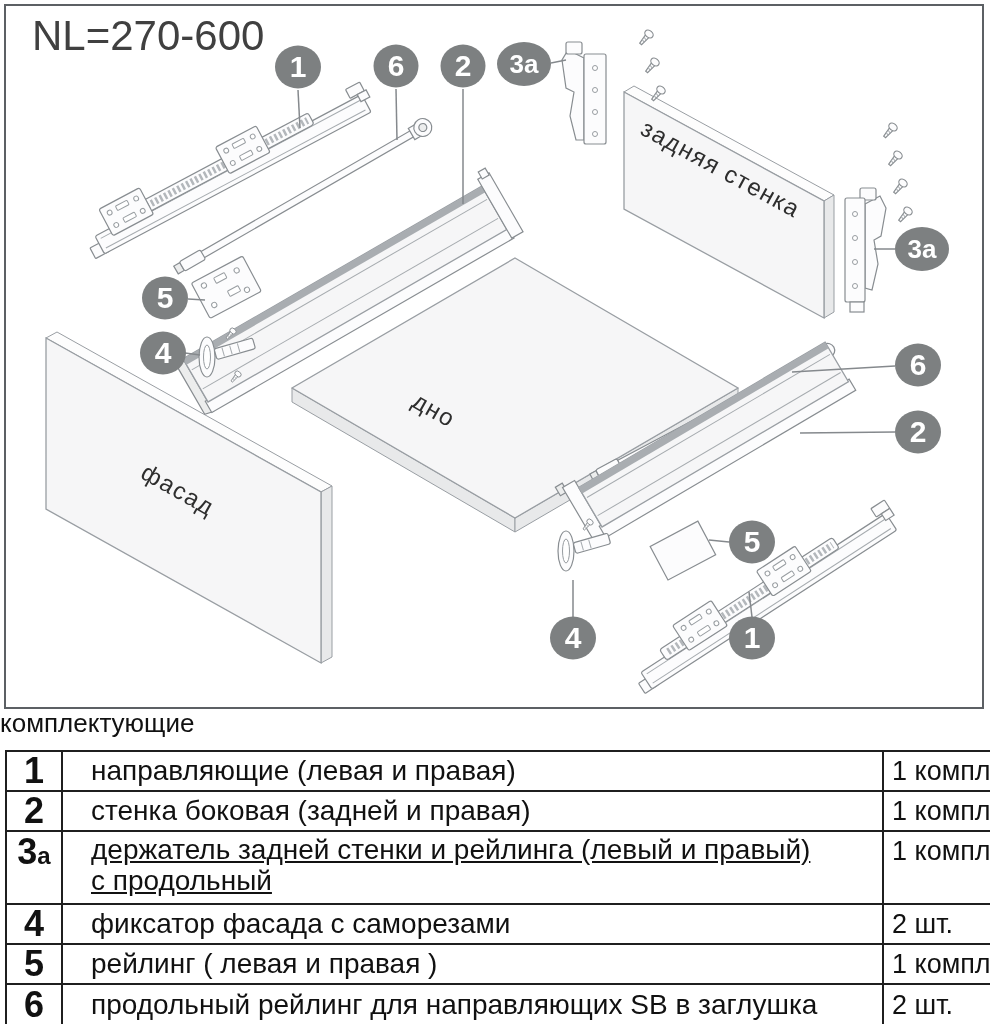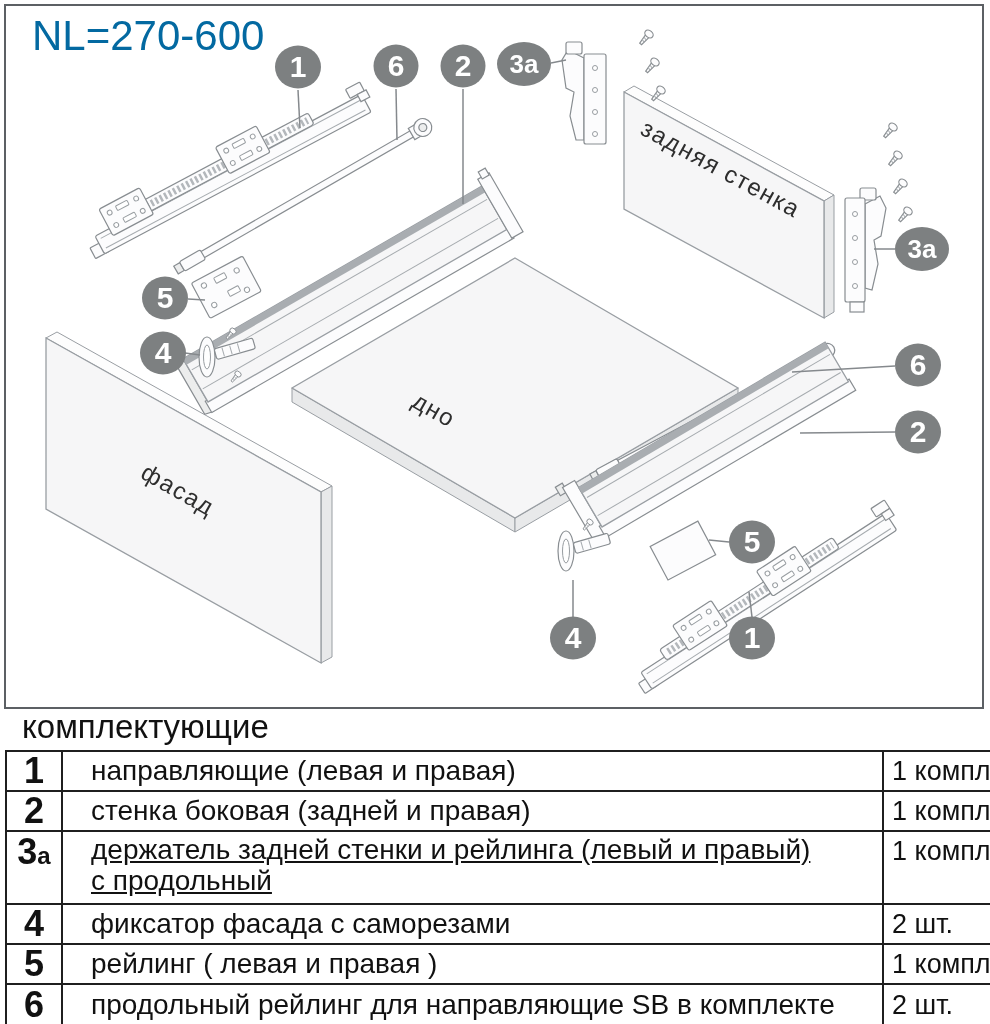--- a/index.html
+++ b/index.html
@@ -1,20 +1,20 @@
 <!DOCTYPE html>
 <html><head>
 <meta charset="utf-8">
 <style>
   html,body{margin:0;padding:0;}
   body{width:990px;height:1024px;background:#ffffff;font-family:"Liberation Sans",sans-serif;}
   .page{position:relative;width:990px;height:1024px;background:#fff;overflow:hidden;}
   .diagram-svg{position:absolute;left:0;top:0;}
-  .title{position:absolute;left:32px;top:12px;font-size:42px;color:#0369a1;letter-spacing:0;}
-  .heading{position:absolute;left:22px;top:708px;font-size:33px;color:#111;}
+  .title{position:absolute;left:32px;top:12px;font-size:42px;color:#404040;letter-spacing:0;}
+  .heading{position:absolute;left:0;top:708px;font-size:26px;color:#111;}
   
   .frame{fill:none;stroke:#5c6064;stroke-width:2;}
   .part{fill:#fcfcfd;stroke:#888d91;stroke-width:1.2;}
   .part-dk{fill:#eceded;stroke:#888d91;stroke-width:1.2;}
   .stripe{fill:#a9adb1;stroke:none;}
   .hole{fill:#ffffff;stroke:#989da1;stroke-width:1;}
   .thin{stroke:#a6abaf;stroke-width:1;fill:none;}
   .teeth{stroke:#b3b7bb;stroke-width:7;stroke-dasharray:2.5 2.5;fill:none;}
   .panel{fill:#f6f6f7;stroke:#999ea3;stroke-width:1.3;}
   .panel-top{fill:#fdfdfd;stroke:#999ea3;stroke-width:1;}
@@ -324,21 +324,21 @@
       <td class="col-num"><span>5</span><span class="sfx"></span></td>
       <td class="col-desc">
             <div>рейлинг ( левая и правая )</div>
             <div></div>
           </td>
       <td class="col-qty">1 комплект</td>
     </tr>
     <tr class="r6">
       <td class="col-num"><span>6</span><span class="sfx"></span></td>
       <td class="col-desc">
-            <div>продольный рейлинг для направляющие SB в комплекте</div>
+            <div>продольный рейлинг для направляющих SB в заглушка</div>
             <div></div>
           </td>
       <td class="col-qty">2 шт.</td>
     </tr>
   </tbody>
 </table>
 
 </div>
 
 </body></html>

